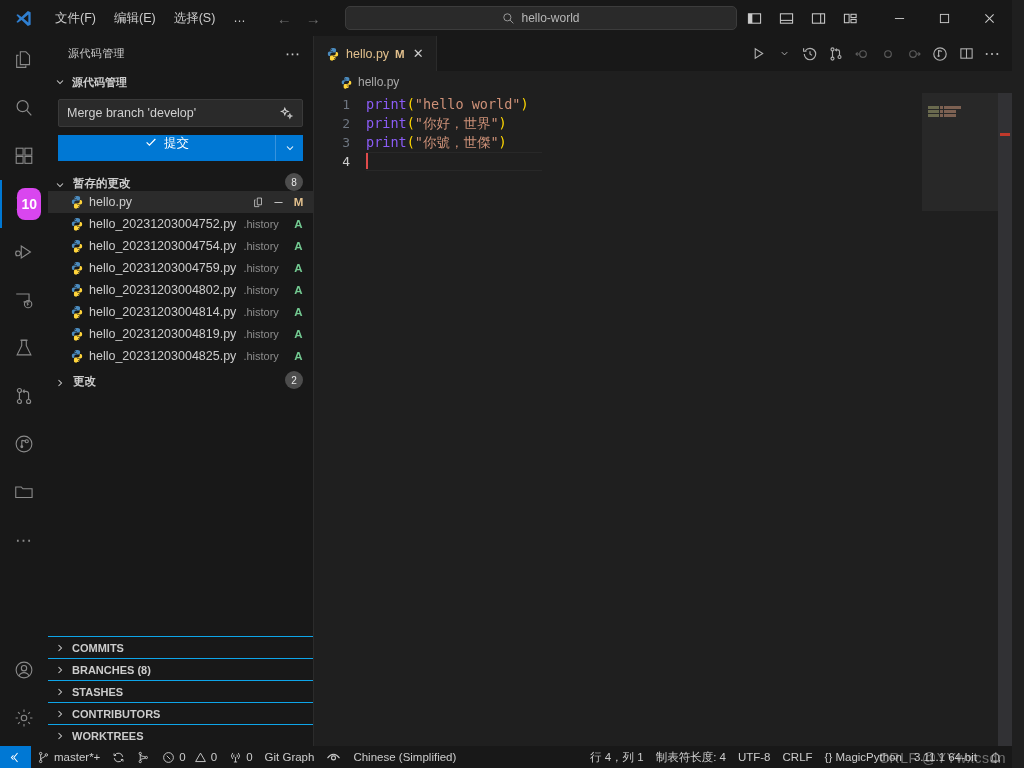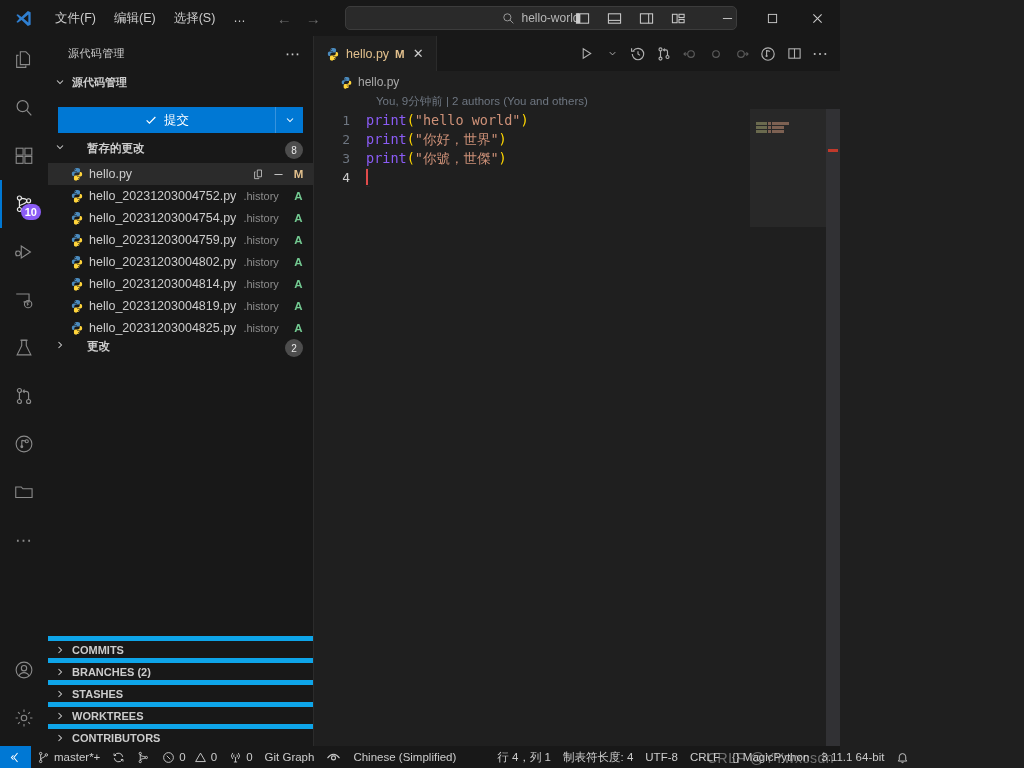--- a/index.html
+++ b/index.html
@@ -2,21 +2,21 @@
 <html><head>
 <meta charset="utf-8">
 <style>
   * { box-sizing: border-box; margin: 0; padding: 0; }
   html, body {
     width: 1024px; height: 768px;
     background: #1f1f1f;
     font-family: "Liberation Sans", sans-serif;
     color: #cccccc; overflow: hidden;
   }
-  .app { width: 840px; height: 768px; display: flex; flex-direction: column; }
+  .app { width: 1012px; height: 768px; display: flex; flex-direction: column; }
 
   
   .titlebar {
     height: 36px; background: #181818; display: flex; align-items: center;
     flex: 0 0 36px; position: relative;
   }
   .vs-logo { width: 46px; display: flex; align-items: center; justify-content: center; }
   .menu-items { display: flex; align-items: center; gap: 0; }
   .menu-item {
     font-size: 12.5px; color: #cccccc; padding: 4px 9px; cursor: default;
@@ -52,22 +52,22 @@
   .ab-item {
     width: 48px; height: 48px; display: flex; align-items: center; justify-content: center;
     position: relative; cursor: default; color: #8a8a8a;
   }
   .ab-item.active { color: #e8e8e8; }
   .ab-item.active::before {
     content: ''; position: absolute; left: 0; top: 0; bottom: 0; width: 2px; background: #0078d4;
   }
   .ab-badge {
     position: absolute; right: 7px; bottom: 8px; min-width: 16px; height: 16px;
-    background: #8b5cf6; color: #fff; border-radius: 8px; font-size: 11px;
-    display: flex; align-items: center; justify-content: center; padding: 0 4px;
+    background: #d946ef; color: #fff; border-radius: 8px; font-size: 14px;
+    display: flex; align-items: center; justify-content: center; padding: 16px 4px;
     font-weight: 600;
   }
   .ab-dots { font-size: 17px; letter-spacing: 1px; color: #8a8a8a; }
 
   
   .sidebar {
     width: 266px; background: #181818; display: flex; flex-direction: column;
     flex: 0 0 266px; border-right: 1px solid #2b2b2b;
   }
   .sb-header {
@@ -86,30 +86,30 @@
   .commit-area { padding: 6px 10px 8px 10px; }
   .commit-input {
     height: 28px; background: #2a2a2a; border: 1px solid #3a3a3a; border-radius: 2px;
     display: flex; align-items: center; padding: 0 8px; position: relative;
   }
   .commit-input .ctext { font-size: 12.5px; color: #d0d0d0; flex: 1 1 auto; }
   .sparkle { color: #d0d0d0; }
   .commit-btn-row { display: flex; margin-top: 8px; height: 26px; }
   .commit-btn {
     flex: 1 1 auto; background: #0078d4; color: #ffffff; display: flex;
-    align-items: center; justify-content: center; gap: 6px; font-size: 12.5px; cursor: default;
+    align-items: flex-start; justify-content: center; gap: 6px; font-size: 12.5px; cursor: default;
   }
   .commit-split {
     width: 28px; background: #0078d4; color: #fff; display: flex; align-items: center;
     justify-content: center; border-left: 1px solid #3793dd; cursor: default;
   }
 
   .group-head {
-    height: 22px; display: flex; align-items: flex-start; padding-left: 4px; padding-right: 10px;
-    font-size: 11.5px; font-weight: bold; color: #cccccc; cursor: default; gap: 19px;
+    height: 22px; display: flex; align-items: flex-end; padding-left: 4px; padding-right: 10px;
+    font-size: 11.5px; font-weight: bold; color: #cccccc; cursor: default; gap: 5px;
   }
   .group-count {
     margin-left: auto; min-width: 18px; height: 18px; border-radius: 9px;
     background: #4d4d4d; color: #e8e8e8; font-size: 10px; font-weight: normal;
     display: flex; align-items: center; justify-content: center; padding: 0 5px;
   }
   .file-row {
     height: 22px; display: flex; align-items: center; padding: 0 8px 0 22px;
     font-size: 12.5px; cursor: default; gap: 5px;
   }
@@ -118,21 +118,21 @@
   .file-dir { color: #8c8c8c; font-size: 11px; margin-left: 2px; }
   .file-actions { margin-left: auto; display: flex; align-items: center; gap: 7px; }
   .file-status { font-size: 11.5px; font-weight: bold; width: 13px; text-align: center; }
   .st-M { color: #e2c08d; }
   .st-A { color: #73c991; }
 
   .sb-spacer { flex: 1 1 auto; }
   .collapsed-row {
     height: 22px; display: flex; align-items: center; gap: 4px; padding-left: 4px;
     font-size: 11px; font-weight: bold; color: #cccccc; cursor: default;
-    border-top: 5px solid #0ea5e9;
+    border-top: 1px solid #0ea5e9;
   }
 
   
   .editor-area { flex: 1 1 auto; display: flex; flex-direction: column; min-width: 0; background: #1f1f1f; }
   .tabs-row { height: 35px; background: #181818; display: flex; align-items: stretch; flex: 0 0 35px; position: relative; }
   .tab {
     display: flex; align-items: center; gap: 6px; padding: 0 10px 0 12px;
     background: #1f1f1f; font-size: 12.5px; cursor: default; position: relative;
     border-right: 1px solid #2b2b2b;
   }
@@ -393,20 +393,29 @@
       <div class="section-head">
         <span class="chev">
           <svg width="12" height="12" viewBox="0 0 16 16" fill="none" stroke="currentColor" stroke-width="1.4">
               <path d="M4 6l4 4 4-4"></path>
             </svg>
         </span>
         <span>源代码管理</span>
       </div>
 
       <div class="commit-area">
+        <div class="commit-input">
+          <span class="ctext">Merge branch 'develop'</span>
+          <span class="sparkle">
+            <svg width="15" height="15" viewBox="0 0 16 16" fill="none" stroke="#d0d0d0" stroke-width="1.1">
+              <path d="M6.2 2.2l1 2.6 2.6 1-2.6 1-1 2.6-1-2.6-2.6-1 2.6-1z"></path>
+              <path d="M11.6 8.6l.6 1.5 1.5.6-1.5.6-.6 1.5-.6-1.5-1.5-.6 1.5-.6z"></path>
+            </svg>
+          </span>
+        </div>
         <div class="commit-btn-row">
           <div class="commit-btn">
             <span>
               <svg width="14" height="14" viewBox="0 0 16 16" fill="none" stroke="#fff" stroke-width="1.4">
                   <path d="M3 8.4l3.2 3.2L13 4.6"></path>
                 </svg>
             </span>
             <span>提交</span>
           </div>
           <div class="commit-split">
@@ -568,45 +577,45 @@
             </svg>
           </span>
         <span>COMMITS</span>
       </div>
       <div class="collapsed-row">
         <span class="chev">
             <svg width="12" height="12" viewBox="0 0 16 16" fill="none" stroke="currentColor" stroke-width="1.4">
               <path d="M6 4l4 4-4 4"></path>
             </svg>
           </span>
-        <span>BRANCHES (2)</span>
+        <span>BRANCHES (8)</span>
       </div>
       <div class="collapsed-row">
         <span class="chev">
             <svg width="12" height="12" viewBox="0 0 16 16" fill="none" stroke="currentColor" stroke-width="1.4">
               <path d="M6 4l4 4-4 4"></path>
             </svg>
           </span>
         <span>STASHES</span>
       </div>
       <div class="collapsed-row">
         <span class="chev">
             <svg width="12" height="12" viewBox="0 0 16 16" fill="none" stroke="currentColor" stroke-width="1.4">
               <path d="M6 4l4 4-4 4"></path>
             </svg>
           </span>
-        <span>WORKTREES</span>
+        <span>CONTRIBUTORS</span>
       </div>
       <div class="collapsed-row">
         <span class="chev">
             <svg width="12" height="12" viewBox="0 0 16 16" fill="none" stroke="currentColor" stroke-width="1.4">
               <path d="M6 4l4 4-4 4"></path>
             </svg>
           </span>
-        <span>CONTRIBUTORS</span>
+        <span>WORKTREES</span>
       </div>
     </div>
 
     <div class="editor-area">
       <div class="tabs-row">
         <div class="tab">
           <span>
             <svg width="14" height="14" viewBox="0 0 16 16">
                 <path d="M7.8 1.2c-2 0-2.6.8-2.6 2v1.4h2.8v.5H4.1c-1.2 0-2 1-2 2.6 0 1.7.7 2.6 1.8 2.6h1v-1.7c0-1.3 1-2.3 2.3-2.3h2.5c1 0 1.8-.8 1.8-1.8V3.2c0-1-.9-2-2.7-2zM6.3 2.4c.3 0 .5.2.5.5s-.2.5-.5.5-.5-.2-.5-.5.2-.5.5-.5z" fill="#4b8bbe"></path>
                 <path d="M8.2 14.8c2 0 2.6-.8 2.6-2v-1.4H8v-.5h3.9c1.2 0 2-1 2-2.6 0-1.7-.7-2.6-1.8-2.6h-1v1.7c0 1.3-1 2.3-2.3 2.3H6.3c-1 0-1.8.8-1.8 1.8v2.3c0 1 .9 2 2.7 2zm1.5-1.2c-.3 0-.5-.2-.5-.5s.2-.5.5-.5.5.2.5.5-.2.5-.5.5z" fill="#ffd43b"></path>
@@ -683,23 +692,20 @@
       <div class="breadcrumb">
         <span>
           <svg width="13" height="13" viewBox="0 0 16 16">
               <path d="M7.8 1.2c-2 0-2.6.8-2.6 2v1.4h2.8v.5H4.1c-1.2 0-2 1-2 2.6 0 1.7.7 2.6 1.8 2.6h1v-1.7c0-1.3 1-2.3 2.3-2.3h2.5c1 0 1.8-.8 1.8-1.8V3.2c0-1-.9-2-2.7-2zM6.3 2.4c.3 0 .5.2.5.5s-.2.5-.5.5-.5-.2-.5-.5.2-.5.5-.5z" fill="#4b8bbe"></path>
               <path d="M8.2 14.8c2 0 2.6-.8 2.6-2v-1.4H8v-.5h3.9c1.2 0 2-1 2-2.6 0-1.7-.7-2.6-1.8-2.6h-1v1.7c0 1.3-1 2.3-2.3 2.3H6.3c-1 0-1.8.8-1.8 1.8v2.3c0 1 .9 2 2.7 2zm1.5-1.2c-.3 0-.5-.2-.5-.5s.2-.5.5-.5.5.2.5.5-.2.5-.5.5z" fill="#ffd43b"></path>
             </svg>
         </span>
         <span>hello.py</span>
       </div>
 
-      <div class="blame-row">
-        <span class="blame-text">You, 9分钟前 | 2 authors (You and others)</span>
-      </div>
 
       <div class="code-wrap">
         <div class="gutter">
           <div class="lnum">1</div>
           <div class="lnum">2</div>
           <div class="lnum">3</div>
           <div class="lnum current">4</div>
         </div>
         <div class="code-col">
           <div class="cline"><span class="tok-fn">print</span><span class="tok-paren">(</span><span class="tok-str">"hello world"</span><span class="tok-paren">)</span></div>

